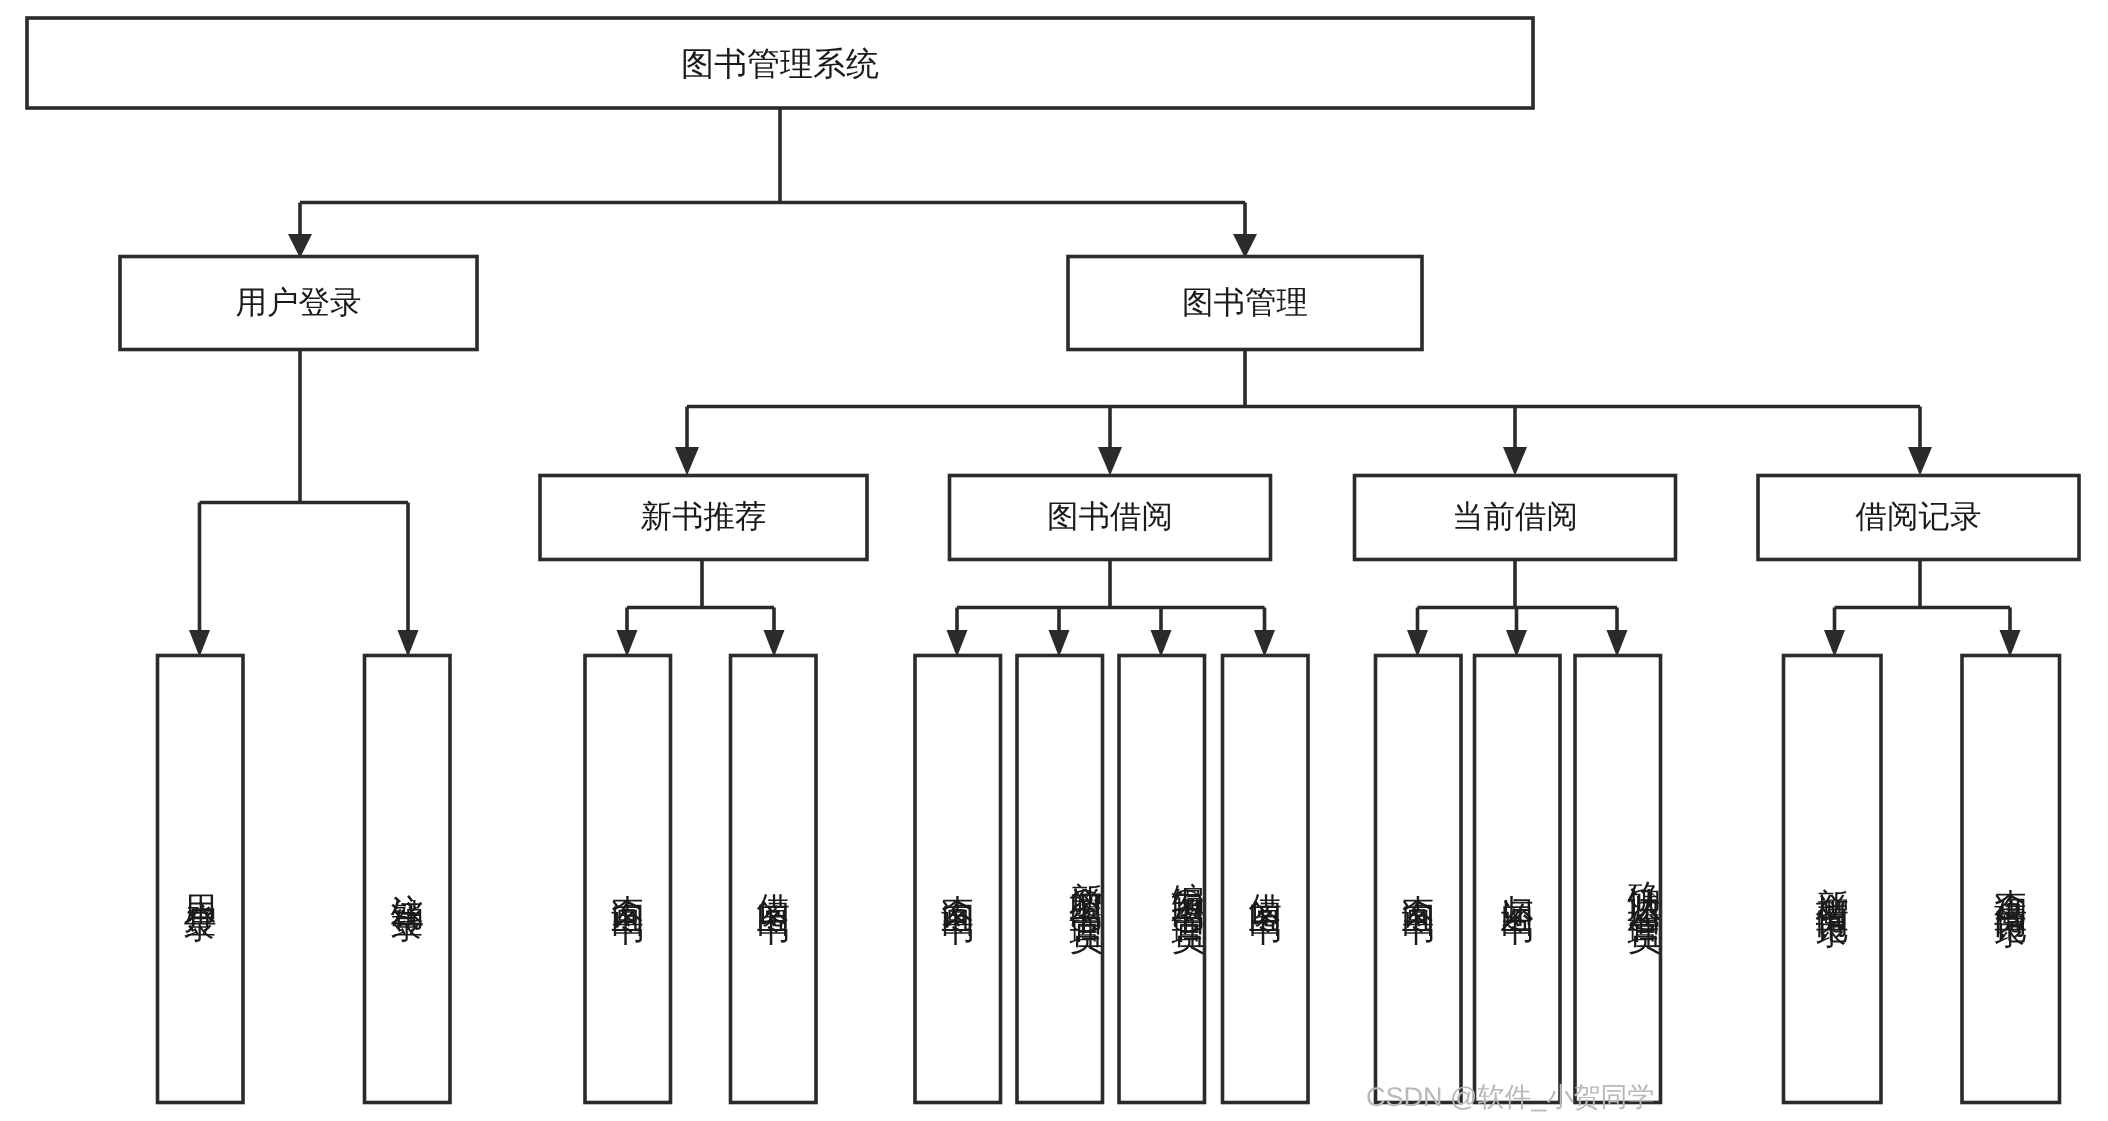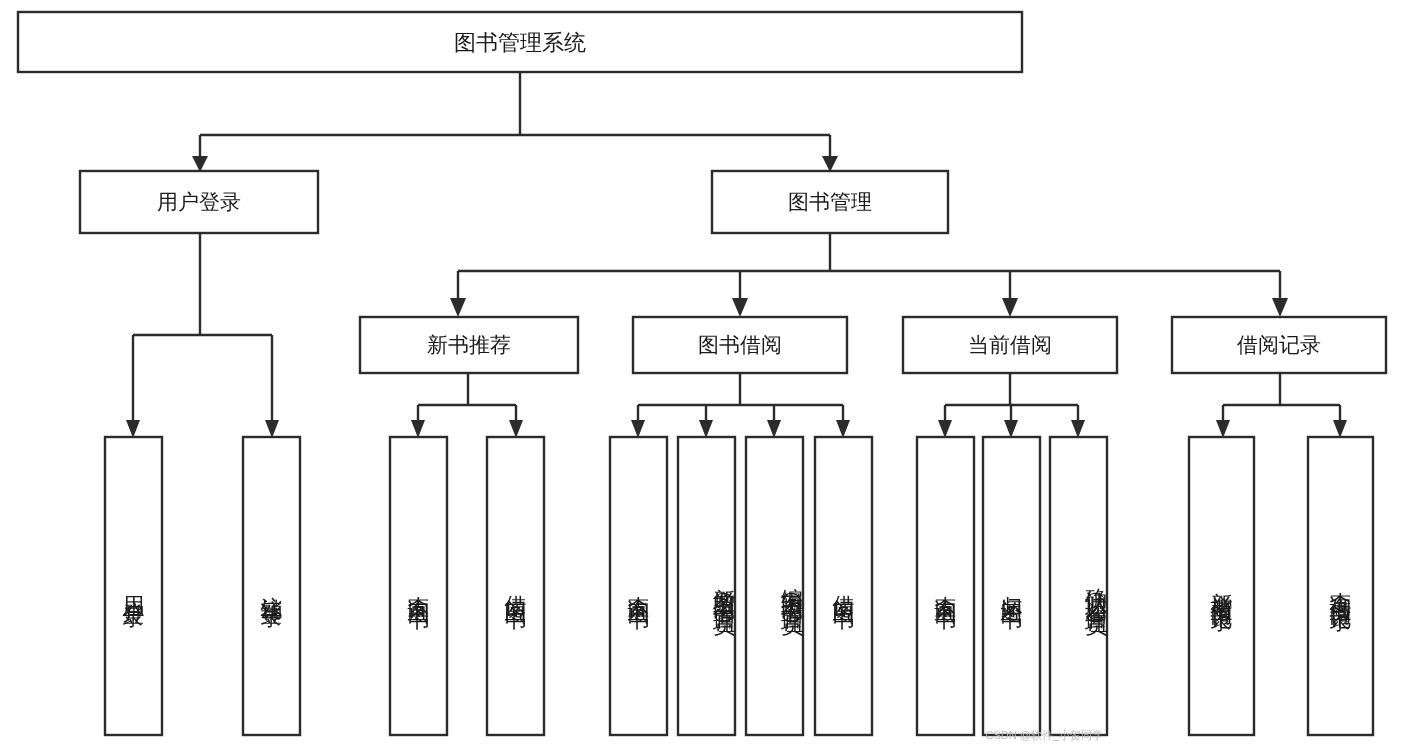--- a/index.html
+++ b/index.html
@@ -50,21 +50,21 @@
     dominant-baseline: middle;
   }
   .node-label-h.title {
     font-size: 22px;
   }
   .watermark {
     position: absolute;
     right: 8px;
     bottom: 4px;
     font-family: "Liberation Sans", "DejaVu Sans", sans-serif;
-    font-size: 11px;
+    font-size: 18px;
     color: #b9b9b9;
     white-space: nowrap;
     user-select: none;
     margin-top: 26px;
   }
   .leaf-text-wrap {
     position: absolute;
     display: flex;
     align-items: center;
     justify-content: center;

